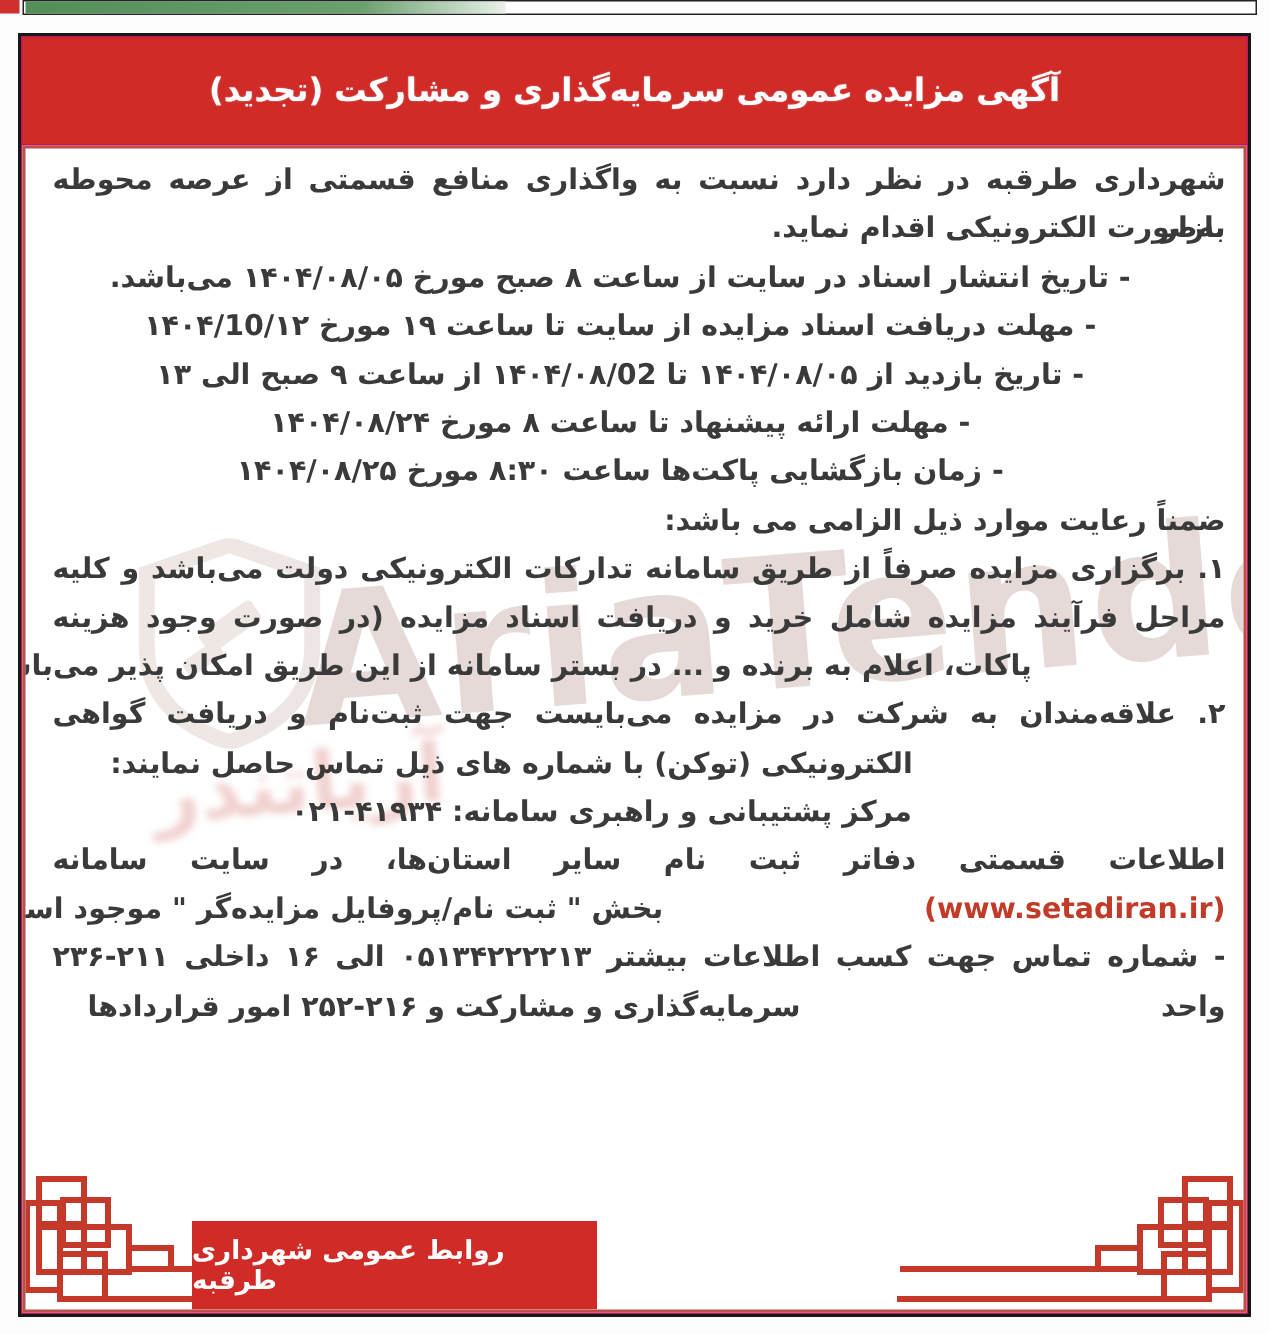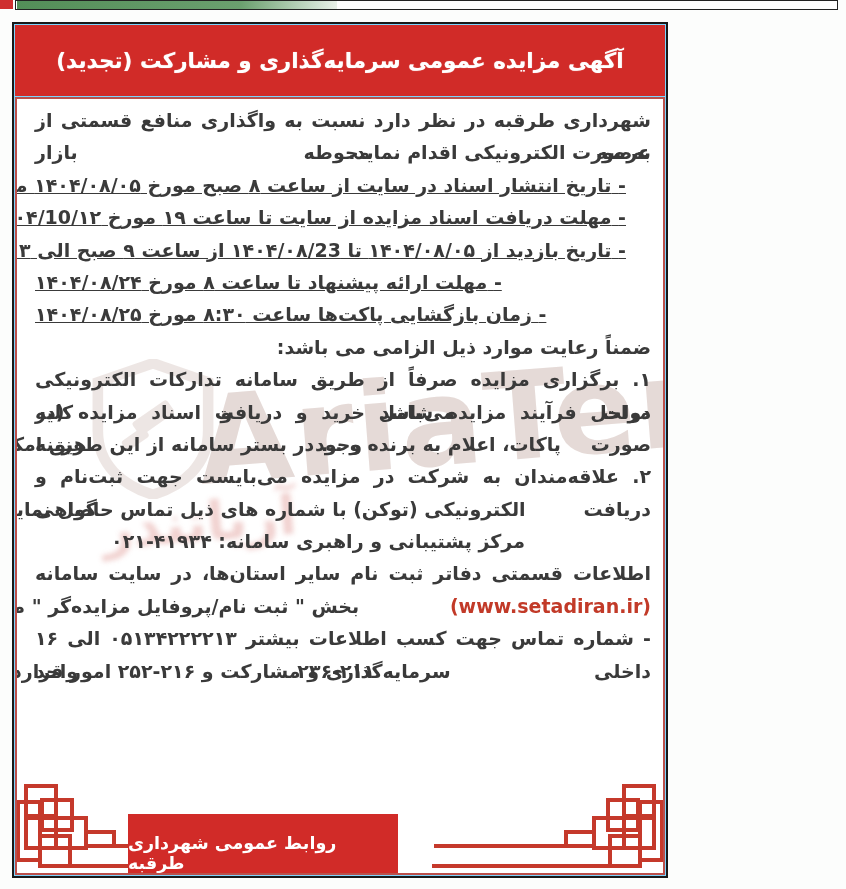--- a/index.html
+++ b/index.html
@@ -8,22 +8,22 @@
 
   
   .top-strip { position:absolute; left:0; top:0; width:846px; height:11px; }
   .top-red   { position:absolute; left:0; top:0; width:13px; height:9px; background:#cf2f2f; }
   .top-box   { position:absolute; left:15px; top:0; width:823px; height:10px;
                border:1.5px solid #222; background:#fff; }
   .top-green { position:absolute; left:1px; top:0; height:100%; width:320px;
                background:linear-gradient(90deg,#538e58 0%,#6ba06f 70%,#e9f1e9 100%); }
 
   
-  .doc { position:absolute; left:12px; top:22px; width:656px; height:856px;
-         border:2px solid #181818; background:#7dd3fc; }
+  .doc { position:absolute; left:12px; top:22px; width:822px; height:856px;
+         border:2px solid #181818; background:#be185d; }
   .title-bar { position:absolute; left:1px; top:1px; right:1px; height:71px;
                background:#d12b28; display:flex; align-items:center; justify-content:center; }
   .title-bar span { color:#fff; font-weight:bold; font-size:21.5px; letter-spacing:.5px;
                     text-shadow:0 0 1px rgba(255,255,255,.6); }
   .body-box { position:absolute; left:1px; right:1px; top:73px; bottom:1px;
               border:2px solid #bb4f4a; background:#fff; overflow:hidden; }
 
   
   .wm { position:absolute; inset:0; z-index:0; pointer-events:none; }
   .wm-shield { position:absolute; left:72px; top:260px; opacity:.45; }
@@ -33,31 +33,31 @@
   .wm-fa { position:absolute; left:85px; top:392px; font-size:54px; font-weight:bold;
            color:rgba(205,95,85,.28); letter-spacing:26px; white-space:nowrap;
            filter:blur(2.5px); transform:rotate(-4.5deg); }
 
   
   .content { position:relative; z-index:1; padding:5px 12px 0 18px; direction:rtl;
              color:#3a3a3a; font-weight:bold; font-size:19px; }
   .ln { height:32.4px; line-height:32.4px; white-space:nowrap; }
   .ln.just { white-space:normal; text-align:justify; text-align-last:justify; -moz-text-align-last:justify; }
   .ln.right { text-align:right; }
-  .ln.bullet { text-align:left; padding-right:25px;text-decoration:underline; }
+  .ln.bullet { text-align:center; padding-right:25px; }
   .ln.center { text-align:center; position:relative; }
   .sh25 { right:25px; } .sh85 { right:85px; } .sh90 { right:90px; }
   .sh130 { right:130px; } .sh210 { right:210px; }
   .url { color:#c23a28; direction:ltr; unicode-bidi:embed; }
   .num { letter-spacing:1px; }
   .dash { font-weight:bold; }
 
   
   .footer-bar { position:absolute; z-index:2; left:111px; bottom:0; width:270px; height:59px;
-                background:#d12b28; display:flex; align-items:flex-end; justify-content:center; }
+                background:#d12b28; display:flex; align-items:center; justify-content:center; }
   .footer-bar span { color:#fff; font-weight:bold; font-size:17.5px; }
 
   
   .orn { position:absolute; z-index:2; bottom:-1px; pointer-events:none; }
   .orn.left { left:-1px; }
   .orn.right { right:-1px; transform:scaleX(-1); }
 </style>
 </head>
 <body>
 
@@ -93,21 +93,21 @@
       <div class="ln bullet">
         <span class="dash">-</span>
         <span>تاریخ انتشار اسناد در سایت از ساعت ۸ صبح مورخ ۱۴۰۴/۰۸/۰۵ می‌باشد.</span>
       </div>
       <div class="ln bullet">
         <span class="dash">-</span>
         <span>مهلت دریافت اسناد مزایده از سایت تا ساعت ۱۹ مورخ ۱۴۰۴/10/۱۲</span>
       </div>
       <div class="ln bullet">
         <span class="dash">-</span>
-        <span>تاریخ بازدید از ۱۴۰۴/۰۸/۰۵ تا ۱۴۰۴/۰۸/23 از ساعت ۹ صبح الی ۱۳</span>
+        <span>تاریخ بازدید از ۱۴۰۴/۰۸/۰۵ تا ۱۴۰۴/۰۸/02 از ساعت ۹ صبح الی ۱۳</span>
       </div>
       <div class="ln bullet">
         <span class="dash">-</span>
         <span>مهلت ارائه پیشنهاد تا ساعت ۸ مورخ ۱۴۰۴/۰۸/۲۴</span>
       </div>
       <div class="ln bullet">
         <span class="dash">-</span>
         <span>زمان بازگشایی پاکت‌ها ساعت ۸:۳۰ مورخ ۱۴۰۴/۰۸/۲۵</span>
       </div>
 

